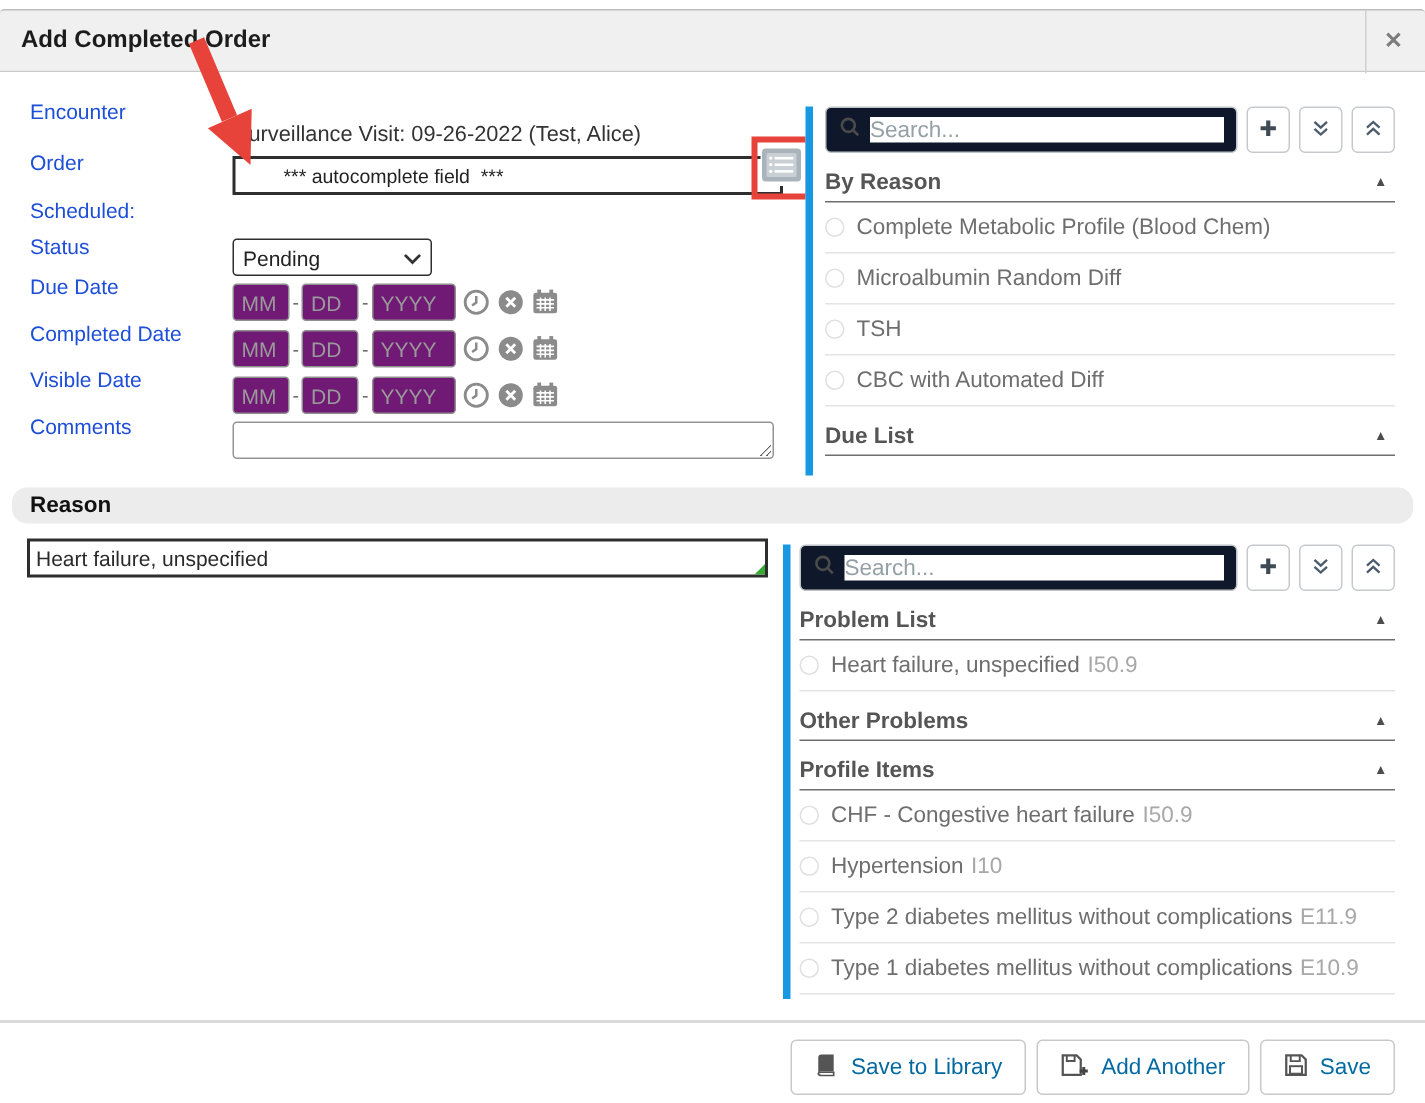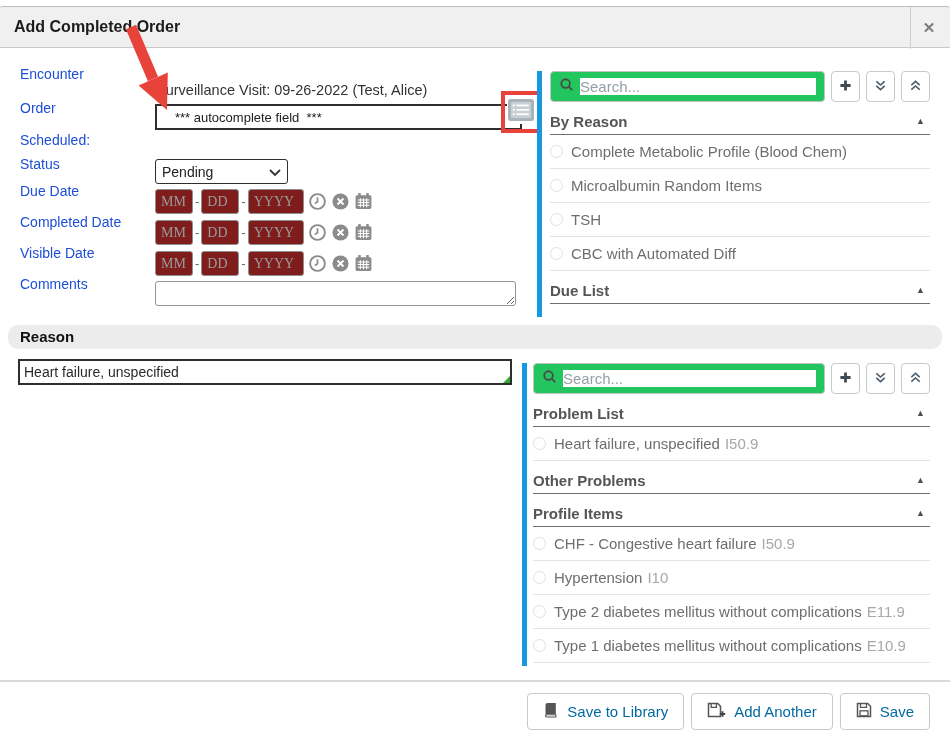--- a/index.html
+++ b/index.html
@@ -12,27 +12,27 @@
 
   
   .titlebar{position:absolute;left:0;top:3px;width:950px;height:42px;background:#f0f0f0;border-top:1px solid #bdbdbd;border-bottom:1px solid #c9c9c9;border-radius:3px 3px 0 0;}
   .titlebar .title{position:absolute;left:14px;top:11px;font-size:16px;font-weight:bold;color:#1c1c1c;}
   .titlebar .close-divider{position:absolute;right:39px;top:0;width:1px;height:42px;background:#cfcfcf;}
   .titlebar .close-btn{position:absolute;right:8px;top:10px;width:26px;height:22px;text-align:center;font-size:15px;font-weight:bold;color:#7c7c7c;cursor:pointer;line-height:22px;}
 
   
   .flabel{position:absolute;left:20px;font-size:14px;color:#1d4ed8;}
   .enc-value{position:absolute;left:156px;top:79px;font-size:14.5px;color:#333;}
-  .order-input{position:absolute;left:155px;top:101px;width:367px;height:26px;border:2px solid #2e2e2e;font-size:13px;color:#222;padding-left:18px;background:#fff;font-family:"Liberation Sans",sans-serif;}
+  .order-input{position:absolute;left:155px;top:101px;width:367px;height:26px;border:2px solid #2e2e2e;font-size:13px;color:#222;padding-left:32px;background:#fff;font-family:"Liberation Sans",sans-serif;}
   .listicon-btn{position:absolute;left:507px;top:95px;width:28px;height:26px;background:#fff;border:none;cursor:pointer;padding:0;}
   .annot-rect{position:absolute;left:501px;top:88px;width:40px;height:42px;border:4px solid var(--annotation-red,#e8433a);pointer-events:none;}
   .status-select{position:absolute;left:155px;top:156px;width:133px;height:25px;border:1.5px solid #2e2e2e;border-radius:3px;background:#fff;display:flex;align-items:center;font-size:14px;color:#222;padding:0 6px;cursor:pointer;}
   .status-select .sel-text{flex:1;}
   .date-row{position:absolute;left:155px;display:flex;align-items:center;height:25px;}
-  .date-in{height:25px;border:1.5px solid #8f8f8f;border-radius:3px;font-size:14px;color:#9a9a9a;padding-left:5px;background:#7f1d1d;font-family:Liberation Serif, serif;}
+  .date-in{height:25px;border:1.5px solid #8f8f8f;border-radius:3px;font-size:14px;color:#9a9a9a;padding-left:5px;background:#701a75;font-family:Liberation Sans, sans-serif;}
   .date-in::placeholder{color:#9a9a9a;opacity:1;}
   .date-in.mm,.date-in.dd{width:38px;}
   .date-in.yy{width:56px;}
   .date-dash{color:#666;font-size:13px;margin:0 2px;}
   .date-ic{width:19px;height:19px;margin-left:4px;cursor:pointer;display:inline-flex;}
   .comments-ta{position:absolute;left:155px;top:278px;width:361px;height:25px;border:1px solid #949494;border-radius:3px;resize:both;font-family:"Liberation Sans",sans-serif;font-size:13px;padding:2px 4px;}
 
   
   .reason-band{position:absolute;left:8px;top:322px;width:934px;height:24px;background:#ececec;border-radius:10px;}
   .reason-band span{position:absolute;left:12px;top:3px;font-size:15px;font-weight:bold;color:#111;}
@@ -43,21 +43,21 @@
   
   .panel{position:absolute;background:#fff;}
   .panel::before{content:"";position:absolute;left:0;top:0;bottom:0;width:5px;background:var(--accent-blue,#1698e3);}
   .panel .pcontent{position:absolute;top:0;right:0;bottom:0;}
   .panel-orders{left:537px;top:68px;width:393px;height:246px;}
   .panel-orders .pcontent{left:13px;}
   .panel-reasons{left:522px;top:360px;width:408px;height:303px;}
   .panel-reasons .pcontent{left:11px;}
 
   .search-row{display:flex;gap:6px;height:31px;}
-  .search-box{flex:1;display:flex;align-items:center;border:1px solid #bdc3c7;border-radius:4px;background:#22c55e;padding:0 8px;}
+  .search-box{flex:1;display:flex;align-items:center;border:1px solid #bdc3c7;border-radius:4px;background:#0f172a;padding:0 8px;}
   .search-box svg{flex:none;margin-right:6px;}
   .search-box input{border:none;outline:none;flex:1;font-size:15px;color:#444;font-family:"Liberation Sans",sans-serif;min-width:0;}
   .search-box input::placeholder{color:#95a0a6;opacity:1;}
   .sq-btn{width:29px;height:31px;border:1px solid #c6cacd;border-radius:4px;background:#fff;display:flex;align-items:center;justify-content:center;cursor:pointer;padding:0;}
 
   .sec-header{display:flex;align-items:center;height:27px;margin-top:6px;border-bottom:1px solid #6e6e6e;cursor:pointer;}
   .sec-header .sec-title{flex:1;font-size:15px;font-weight:bold;color:#555;}
   .sec-header .sec-arrow{font-size:9px;color:#4d4d4d;padding-right:5px;}
   .sec-item{display:flex;align-items:center;height:34px;border-bottom:1px solid #e4e4e4;cursor:pointer;}
   .radio{width:13px;height:13px;border:1.5px solid #e0e0e0;border-radius:50%;margin-right:8px;flex:none;}
@@ -244,21 +244,21 @@
       <div class="sec-header">
         <span class="sec-title">By Reason</span>
         <span class="sec-arrow">▲</span>
       </div>
       <div class="sec-item">
         <span class="radio"></span>
         <span class="item-label">Complete Metabolic Profile (Blood Chem)</span>
       </div>
       <div class="sec-item">
         <span class="radio"></span>
-        <span class="item-label">Microalbumin Random Items</span>
+        <span class="item-label">Microalbumin Random Diff</span>
       </div>
       <div class="sec-item">
         <span class="radio"></span>
         <span class="item-label">TSH</span>
       </div>
       <div class="sec-item">
         <span class="radio"></span>
         <span class="item-label">CBC with Automated Diff</span>
       </div>
 

